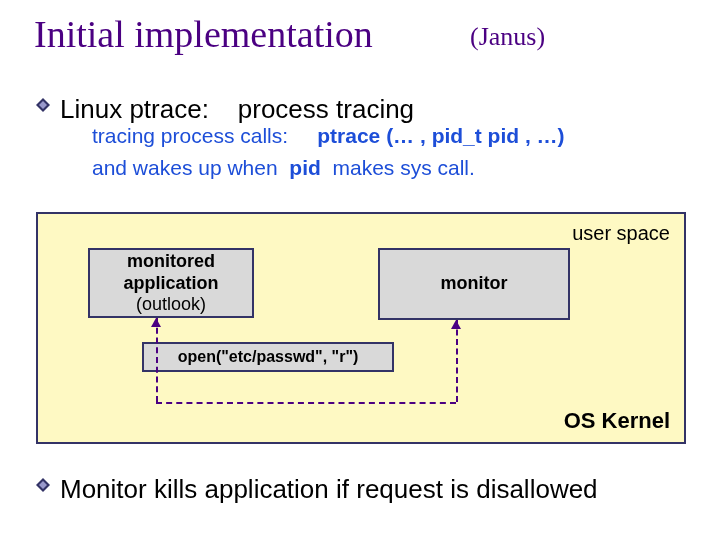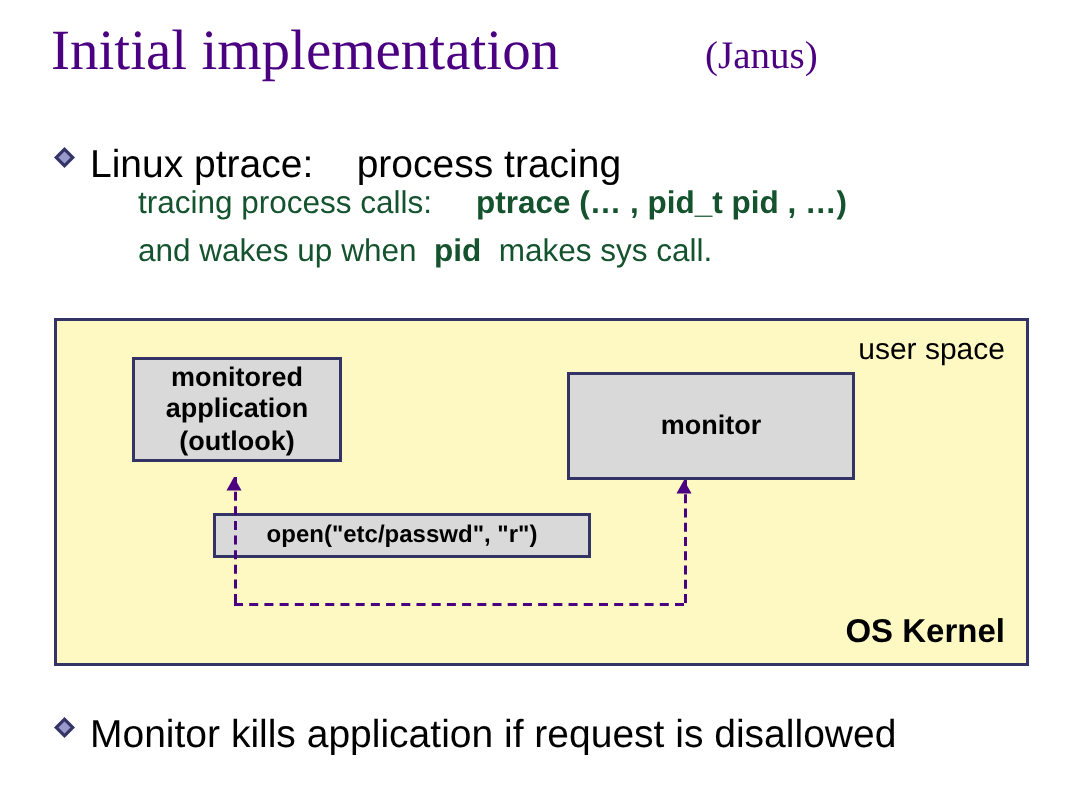--- a/index.html
+++ b/index.html
@@ -41,21 +41,21 @@
   }
   .diamond svg { display: block; }
   .body-text {
     font-size: 26px;
     color: #000;
     line-height: 1.35;
   }
   .indent-line {
     position: absolute;
     font-size: 21px;
-    color: #14532d;
+    color: #1d4ed8;
   }
   .diagram-frame {
     position: absolute;
     left: 36px;
     top: 212px;
     width: 650px;
     height: 232px;
     border: 2px solid #333366;
     background: #fef9c3;
   }
@@ -83,23 +83,24 @@
     flex-direction: column;
     justify-content: center;
     align-items: center;
     font-size: 18px;
     font-weight: bold;
     color: #000;
     line-height: 1.2;
   }
   .box-app {
     left: 50px;
-    top: 24px;
-    width: 140px;
+    top: 34px;
+    width: 166px;
     height: 70px;
+    justify-content: flex-end;
   }
   .box-monitor {
     left: 340px;
     top: 34px;
     width: 192px;
     height: 72px;
   }
   .box-call {
     left: 104px;
     top: 128px;
@@ -172,21 +173,21 @@
   <span>and wakes up when</span>&nbsp;&nbsp;<b>pid</b>&nbsp;&nbsp;<span>makes sys call.</span>
 </div>
 
 <div class="diagram-frame">
   <div class="user-space-label">user space</div>
   <div class="kernel-label">OS Kernel</div>
 
   <div class="box box-app">
     <span>monitored</span>
     <span>application</span>
-    <span style="font-weight:bold">(outlook)</span>
+    <span style="font-weight:normal">(outlook)</span>
   </div>
 
   <div class="box box-monitor">
     <span>monitor</span>
   </div>
 
   <div class="box box-call">
     <span>open("etc/passwd", "r")</span>
   </div>
 

